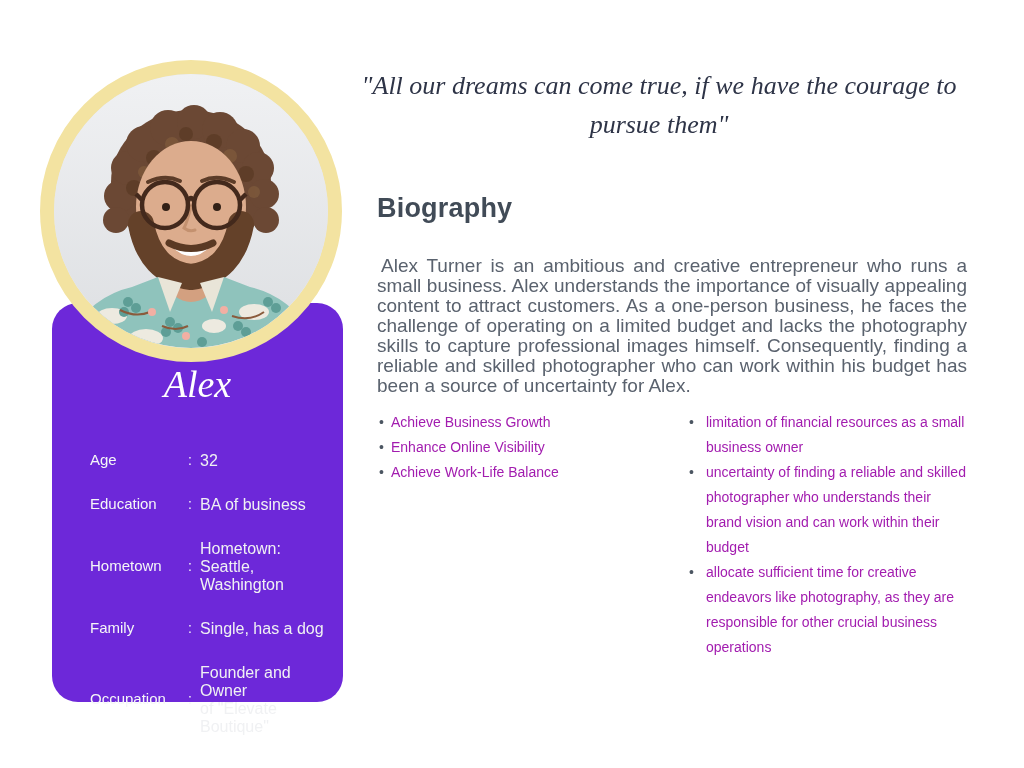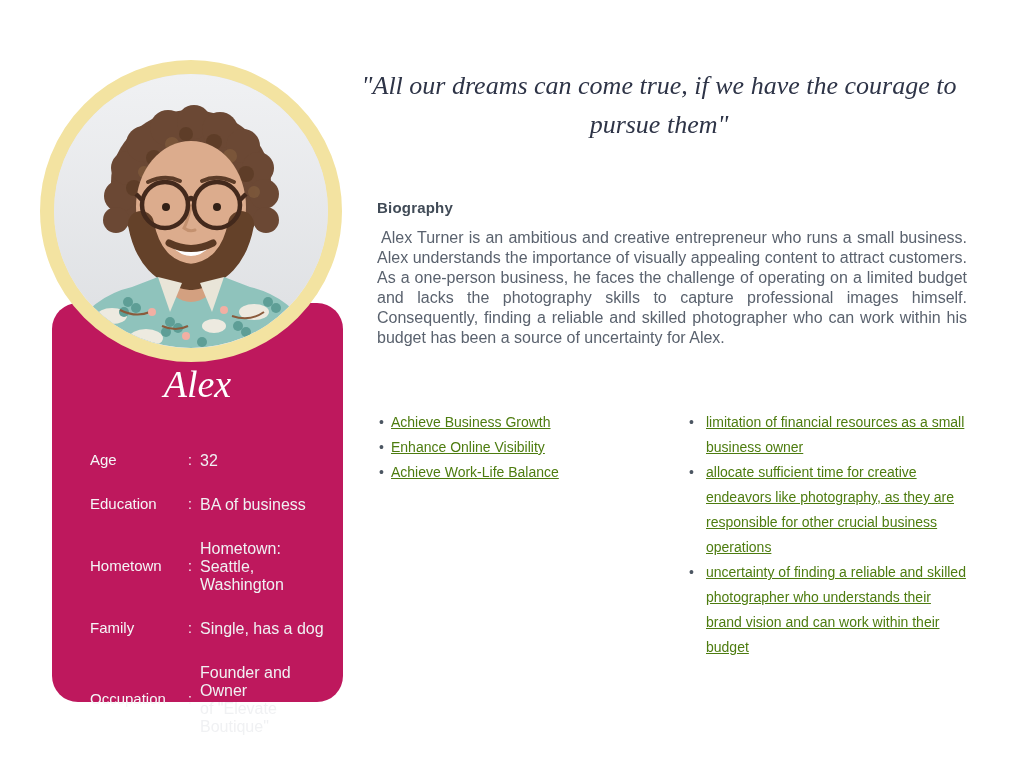--- a/index.html
+++ b/index.html
@@ -13,53 +13,53 @@
     position:absolute; left:40px; top:60px;
     width:274px; height:274px; box-sizing:content-box;
     border:14px solid #F3E3A1; border-radius:50%;
     background:#E8E9EB; overflow:hidden; z-index:2;
   }
   .avatar-ring svg { display:block; width:274px; height:274px; }
 
   .profile-card {
     position:absolute; left:52px; top:303px;
     width:291px; height:399px;
-    background:#be185d; border-radius:26px; z-index:1;
+    background:#6d28d9; border-radius:26px; z-index:1;
   }
   .profile-name {
     margin-top:60px; text-align:center; color:#ffffff;
     font-family:cursive; font-style:italic; font-size:38px; line-height:1.15;
   }
   .profile-rows { position:absolute; left:38px; top:147px; right:14px; }
   .profile-row { display:flex; align-items:center; margin-bottom:24px; }
   .row-label { width:98px; font-size:15px; color:#F5F6F7; line-height:18px; }
   .row-colon { width:12px; font-size:14px; color:#F5F6F7; line-height:18px; }
   .row-value { flex:1; font-size:16px; color:#F0F1F3; line-height:18px;
                padding-top:2px; white-space:pre-line; }
 
   
   .quote {
     position:absolute; left:350px; top:66px; width:618px;
     text-align:center; font-family:cursive; font-style:italic;
     font-size:26px; line-height:1.5; color:#2E3447;
   }
   .section-title {
-    margin:0; font-size:15px; font-weight:700; color:#414B57;
+    margin:0; font-size:27px; font-weight:700; color:#414B57;
     letter-spacing:0.2px; line-height:24px;
   }
   .bio { position:absolute; left:377px; top:196px; width:590px; }
   .bio-text {
-    margin:8px 0 0 0; font-size:16px; line-height:20px;
+    margin:36px 0 0 0; font-size:19px; line-height:20px;
     text-align:justify; color:#5A626E; text-indent:4px;
   }
   .goals { position:absolute; left:377px; top:382px; width:268px; }
   .frustrations { position:absolute; left:687px; top:382px; width:282px; }
   .bullet-list { margin:28px 0 0 0; padding:0; list-style:none; }
   .bullet-list li {
-    position:relative; font-size:14px; line-height:25px; color:#4d7c0f;text-decoration:underline;
+    position:relative; font-size:14px; line-height:25px; color:#a21caf;
   }
   .goals .bullet-list li { padding-left:14px; }
   .frustrations .bullet-list li { padding-left:19px; }
   .bullet-list li::before {
     content:"\2022"; position:absolute; left:2px; top:0;
     color:#4C5662; font-size:14px;
   }
 </style>
 </head>
 <body>
@@ -234,19 +234,19 @@
 
         <li>Achieve Work-Life Balance</li>
       </ul>
   </div>
 
   <div class="frustrations">
     <ul class="bullet-list">
 
         <li>limitation of financial resources as a small business owner</li>
 
+        <li>uncertainty of finding a reliable and skilled photographer who understands their brand vision and can work within their budget</li>
+
         <li>allocate sufficient time for creative endeavors like photography, as they are responsible for other crucial business operations</li>
-
-        <li>uncertainty of finding a reliable and skilled photographer who understands their brand vision and can work within their budget</li>
       </ul>
   </div>
 
 </div>
 
 </body></html>

